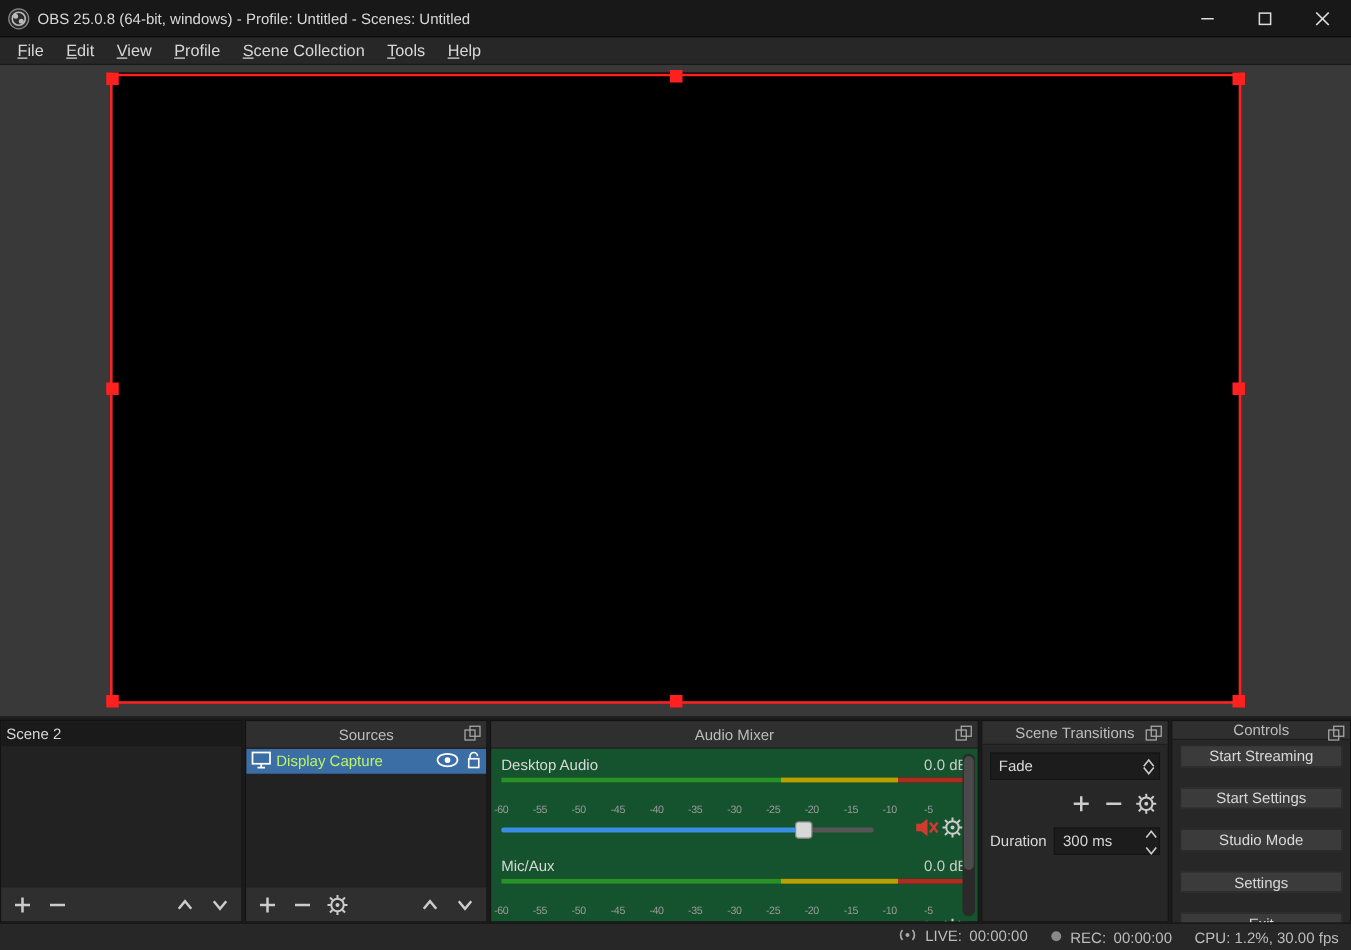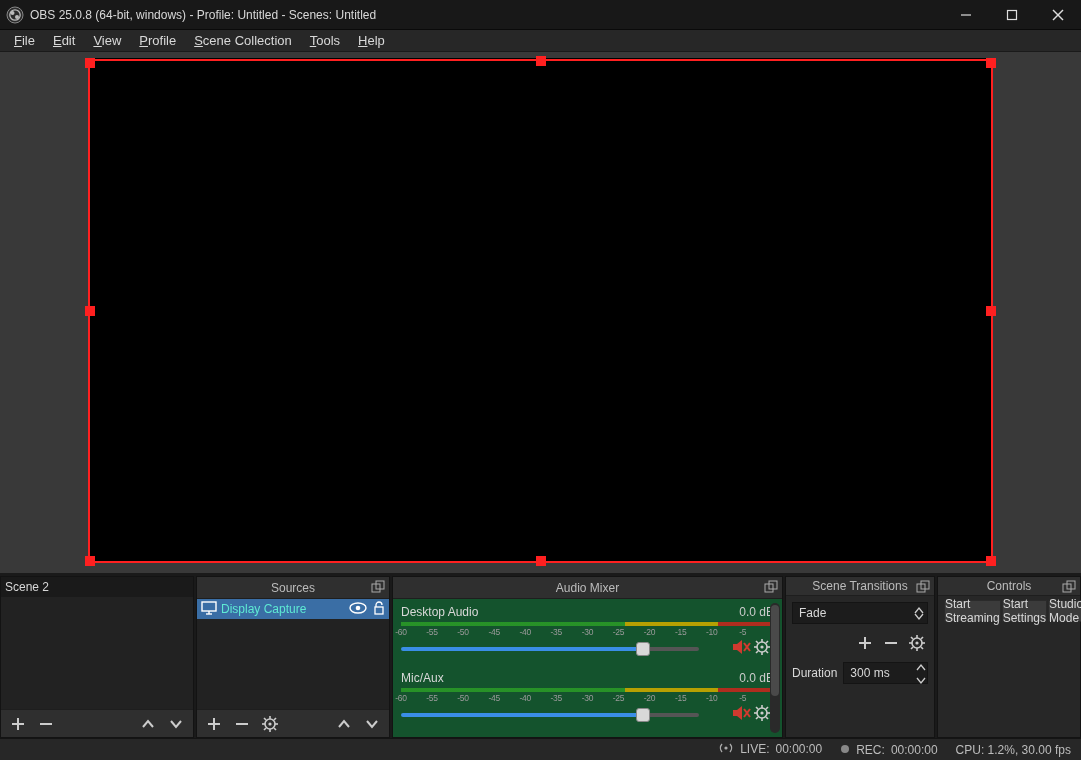--- a/index.html
+++ b/index.html
@@ -52,57 +52,57 @@
   .p-sources  { width: 194px; }
   .p-mixer    { flex: 1; }
   .p-trans    { width: 150px; }
   .p-controls { width: 144px; }
 
   
   .list-row { height: 20px; display: flex; align-items: center; padding: 0 4px; font-size: 12px; }
   .list-row.sel { background: #1a1a1a; }
 
   
-  .src-row { height: 20px; display: flex; align-items: center; padding: 0 4px; font-size: 12px; background: #3a6ea5; color: #5eead4; gap: 4px; text-align: right; }
+  .src-row { height: 20px; display: flex; align-items: center; padding: 0 4px; font-size: 12px; background: #3a6ea5; color: #bef264; gap: 4px; text-align: right; }
   .src-row .eye { margin-left: auto; }
   .src-row .lock { margin-left: 2px; }
 
   
   .ibtn { width: 22px; height: 22px; display: flex; align-items: center; justify-content: center; color: #c8c8c8; }
   .ibtn svg { display: block; }
   .fspacer { flex: 1; }
 
   
   .mixer { padding: 6px 8px 0 8px; display: flex; flex-direction: column; gap: 14px; }
   .track-head { display: flex; align-items: baseline; font-size: 12px; }
   .track-head .db { margin-left: auto; color: #ccc; }
   .meter { position: relative; height: 4px; margin-top: 3px; background: #111; }
   .meter .grad { position: absolute; inset: 0; background: linear-gradient(to right, #2aa02a 0%, #2aa02a 60%, #c9b000 60%, #c9b000 85%, #c03020 85%, #c03020 100%); opacity: 0.9; }
-  .ticks { position: relative; height: 10px; margin-top: 1px; color: #9a9a9a; font-size: 8.5px; letter-spacing: -0.3px; text-decoration: underline; }
+  .ticks { position: relative; height: 10px; margin-top: 16px; color: #9a9a9a; font-size: 8.5px; letter-spacing: -0.3px; text-decoration: underline; }
   .ticks span { position: absolute; top: 0; transform: translateX(-50%); }
   .slider { position: relative; height: 16px; margin-top: 4px; display: flex; align-items: center; }
   .slider .rail  { height: 4px; background: #3a8ee6; border-radius: 2px; width: 81%; }
   .slider .rail2 { height: 4px; background: #555; border-radius: 2px; flex: 1; margin-left: -2px; }
   .slider .knob  { position: absolute; left: calc(81% - 7px); top: 1px; width: 14px; height: 14px; background: #d8d8d8; border-radius: 3px; border: 1px solid #888; }
   .track-ctrls { position: absolute; right: 4px; top: 0; display: flex; align-items: center; gap: 4px; height: 14px;}
   .track-row2 { position: relative; }
   .mixer-scroll { position: absolute; right: 2px; top: 4px; bottom: 4px; width: 10px; background: #2a2a2a; border-radius: 5px; }
   .mixer-scroll .thumb { position: absolute; left: 1px; right: 1px; top: 2px; height: 70%; background: #4a4a4a; border-radius: 4px;}
 
   
   .trans-body { padding: 6px 6px; display: flex; flex-direction: column; gap: 8px; background: #272727; height: 100%; }
   .combo { height: 22px; background: #1c1c1c; border: 1px solid #141414; display: flex; align-items: center; padding: 0 6px; font-size: 12px; color: var(--text); position: relative; }
   .combo .chev { position: absolute; right: 4px; display:flex;flex-direction:column;gap:1px;}
   .row-btns { display: flex; gap: 4px; justify-content: flex-end; }
   .dur-row { display: flex; align-items: center; gap: 6px; font-size: 12px; }
   .spin { height: 22px; flex:1; background: #1c1c1c; border: 1px solid #141414; display: flex; align-items: center; padding: 0 6px; position: relative; }
   .spin .ar { position: absolute; right: 2px; display:flex; flex-direction:column; gap:0; }
 
   
-  .ctrl-body { padding: 4px 6px; display: flex; flex-direction: row; gap: 1px; background: #272727; height:100%;}
+  .ctrl-body { padding: 4px 6px; display: flex; flex-direction: column; gap: 16px; background: #272727; height:100%;}
   .btn { height: 22px; background: #3b3b3b; border: 1px solid #2a2a2a; display: flex; align-items: center; justify-content: center; font-size: 12px; color: var(--text); }
 
   
   .statusbar { height: 22px; background: #272727; border-top: 1px solid #141414; display: flex; align-items: center; justify-content: flex-end; gap: 18px; padding: 0 10px; font-size: 12px; color: var(--text-dim); }
   .statusbar .seg { display: flex; gap: 6px; }
 
   svg { overflow: visible; }
 </style>
 </head>
 <body>

